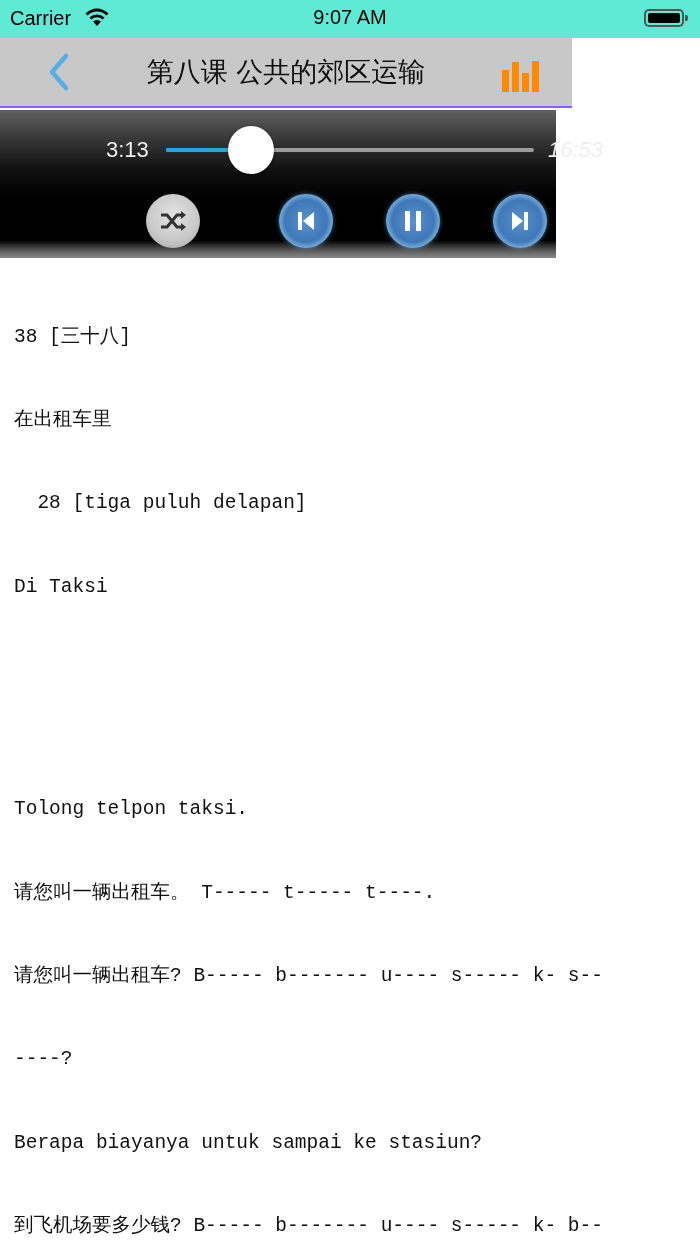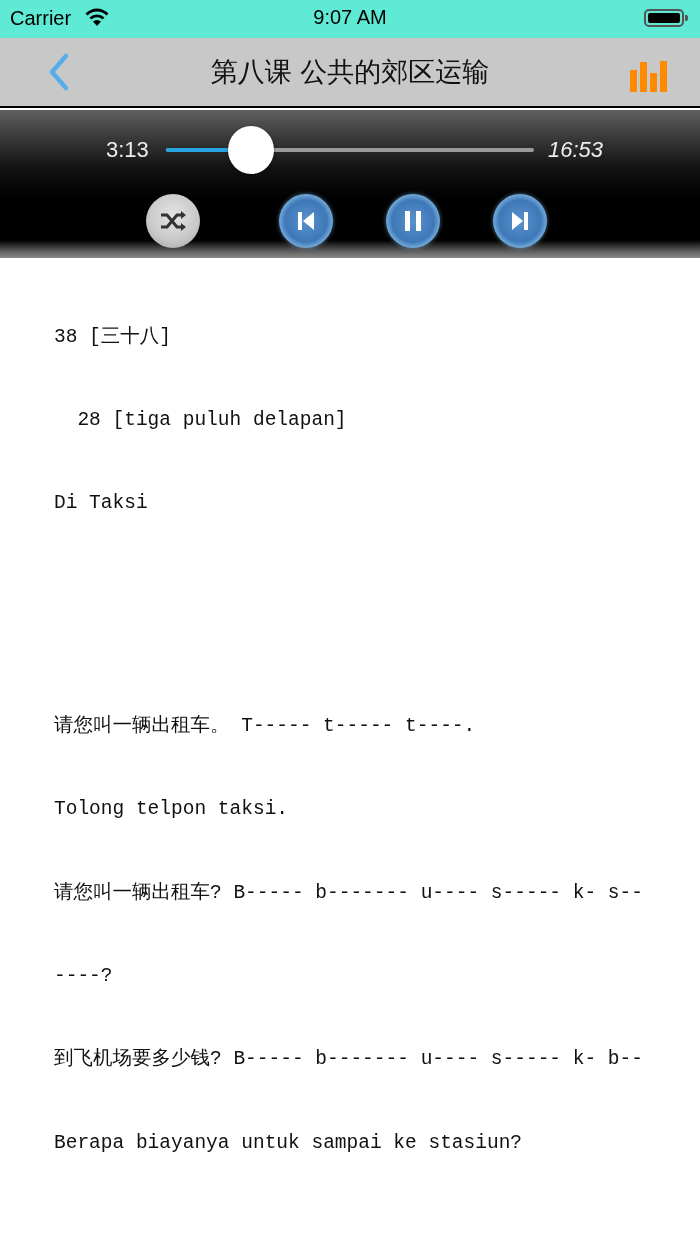--- a/index.html
+++ b/index.html
@@ -14,36 +14,36 @@
   .status-bar .wifi { position: absolute; left: 84px; top: 6px; width: 26px; height: 22px; }
   .status-bar .time { position: absolute; left: 0; right: 0; top: 6px; text-align: center; font-size: 20px; font-weight: normal; }
   .status-bar .battery {
     position: absolute; right: 16px; top: 9px; width: 40px; height: 18px;
     border: 2px solid #555; border-radius: 5px; padding: 2px;
   }
   .status-bar .battery .fill { width: 100%; height: 100%; background: #000; border-radius: 2px; }
   .status-bar .battery .nub { position: absolute; right: -6px; top: 4px; width: 3px; height: 6px; background: #555; border-radius: 0 2px 2px 0; }
 
   .nav-bar {
-    position: absolute; left: 0; top: 38px; width: 700px; height: 70px;
-    background: #c8c8c8; border-bottom: 2px solid #000000;
+    position: absolute; left: 0; top: 38px; width: 572px; height: 70px;
+    background: #c8c8c8; border-bottom: 2px solid #8b5cf6;
   }
   .nav-bar .back {
     position: absolute; left: 40px; top: 12px; width: 40px; height: 44px; cursor: pointer;
   }
   .nav-bar .title {
     position: absolute; left: 100px; right: 100px; top: 16px; text-align: center;
     font-size: 27px; color: #111; font-family: "DejaVu Sans", sans-serif;
   }
   .nav-bar .eq {
     position: absolute; right: 28px; top: 22px; width: 44px; height: 32px; cursor: pointer;
   }
 
   .player {
-    position: absolute; left: 0; top: 110px; width: 700px; height: 148px;
+    position: absolute; left: 0; top: 110px; width: 556px; height: 148px;
     background: linear-gradient(to bottom, #606060 0%, #3a3a3a 18%, #111 40%, #000 60%, #000 88%, #5a5a5a 95%, #8a8a8a 100%);
   }
   .player .cur-time { position: absolute; left: 106px; top: 27px; color: #eee; font-size: 22px; }
   .player .total-time { position: absolute; left: 548px; top: 27px; color: #eee; font-size: 22px; font-style: italic; }
   .slider { position: absolute; left: 166px; top: 38px; width: 368px; height: 4px; background: #9a9a9a; border-radius: 2px; }
   .slider .played { position: absolute; left: 0; top: 0; height: 4px; width: 72px; background: #26a5e0; border-radius: 2px; }
   .slider .thumb {
     position: absolute; left: 62px; top: -22px; width: 46px; height: 48px; border-radius: 50%;
     background: #fff; box-shadow: 0 1px 3px rgba(0,0,0,0.5);
   }
@@ -61,21 +61,21 @@
   .ctrl.prev { left: 279px; }
   .ctrl.pause { left: 386px; }
   .ctrl.next { left: 493px; }
   .ctrl svg { position: absolute; left: 0; top: 0; width: 54px; height: 54px; }
 
   .content {
     position: absolute; left: 14px; top: 268px; width: 686px;
     font-family: "Liberation Mono", "DejaVu Sans Mono", monospace;
     font-size: 19.5px; color: #111; line-height: 27.8px; white-space: pre;
   }
-  .content .line { height: 27.8px; overflow: visible; margin-left: 40px; }
+  .content .line { height: 27.8px; overflow: visible; }
   .content .blank { height: 27.8px; }
 </style>
 </head>
 <body>
 
 <div class="status-bar">
   <span class="carrier">Carrier</span>
   <svg class="wifi" viewBox="0 0 26 22">
     <path d="M13 20 L9 15.5 A6 6 0 0 1 17 15.5 Z" fill="#000"></path>
     <path d="M5.5 11.5 A11 11 0 0 1 20.5 11.5 L18.6 13.6 A8 8 0 0 0 7.4 13.6 Z" fill="#000"></path>
@@ -136,30 +136,31 @@
   <div class="ctrl blue next">
     <svg viewBox="0 0 54 54">
       <path d="M19 18 L30 27 L19 36 Z" fill="#fff"></path>
       <rect x="31" y="18" width="4" height="18" fill="#fff"></rect>
     </svg>
   </div>
 </div>
 
 <div class="content">
   <div class="line">38 [三十八]</div>
+  <div class="line">在出租车里</div>
   <div class="line">  28 [tiga puluh delapan]</div>
   <div class="line">Di Taksi</div>
   <div class="blank"></div>
   <div id="lines">
+    <div class="line">Tolong telpon taksi.</div>
     <div class="line">请您叫一辆出租车。 T----- t----- t----.</div>
-    <div class="line">Tolong telpon taksi.</div>
     <div class="line">请您叫一辆出租车? B----- b------- u---- s----- k- s--</div>
     <div class="line">----?</div>
+    <div class="line">Berapa biayanya untuk sampai ke stasiun?</div>
     <div class="line">到飞机场要多少钱? B----- b------- u---- s----- k- b--</div>
-    <div class="line">Berapa biayanya untuk sampai ke stasiun?</div>
     
     
     
     
     
     
     
     
     
     

